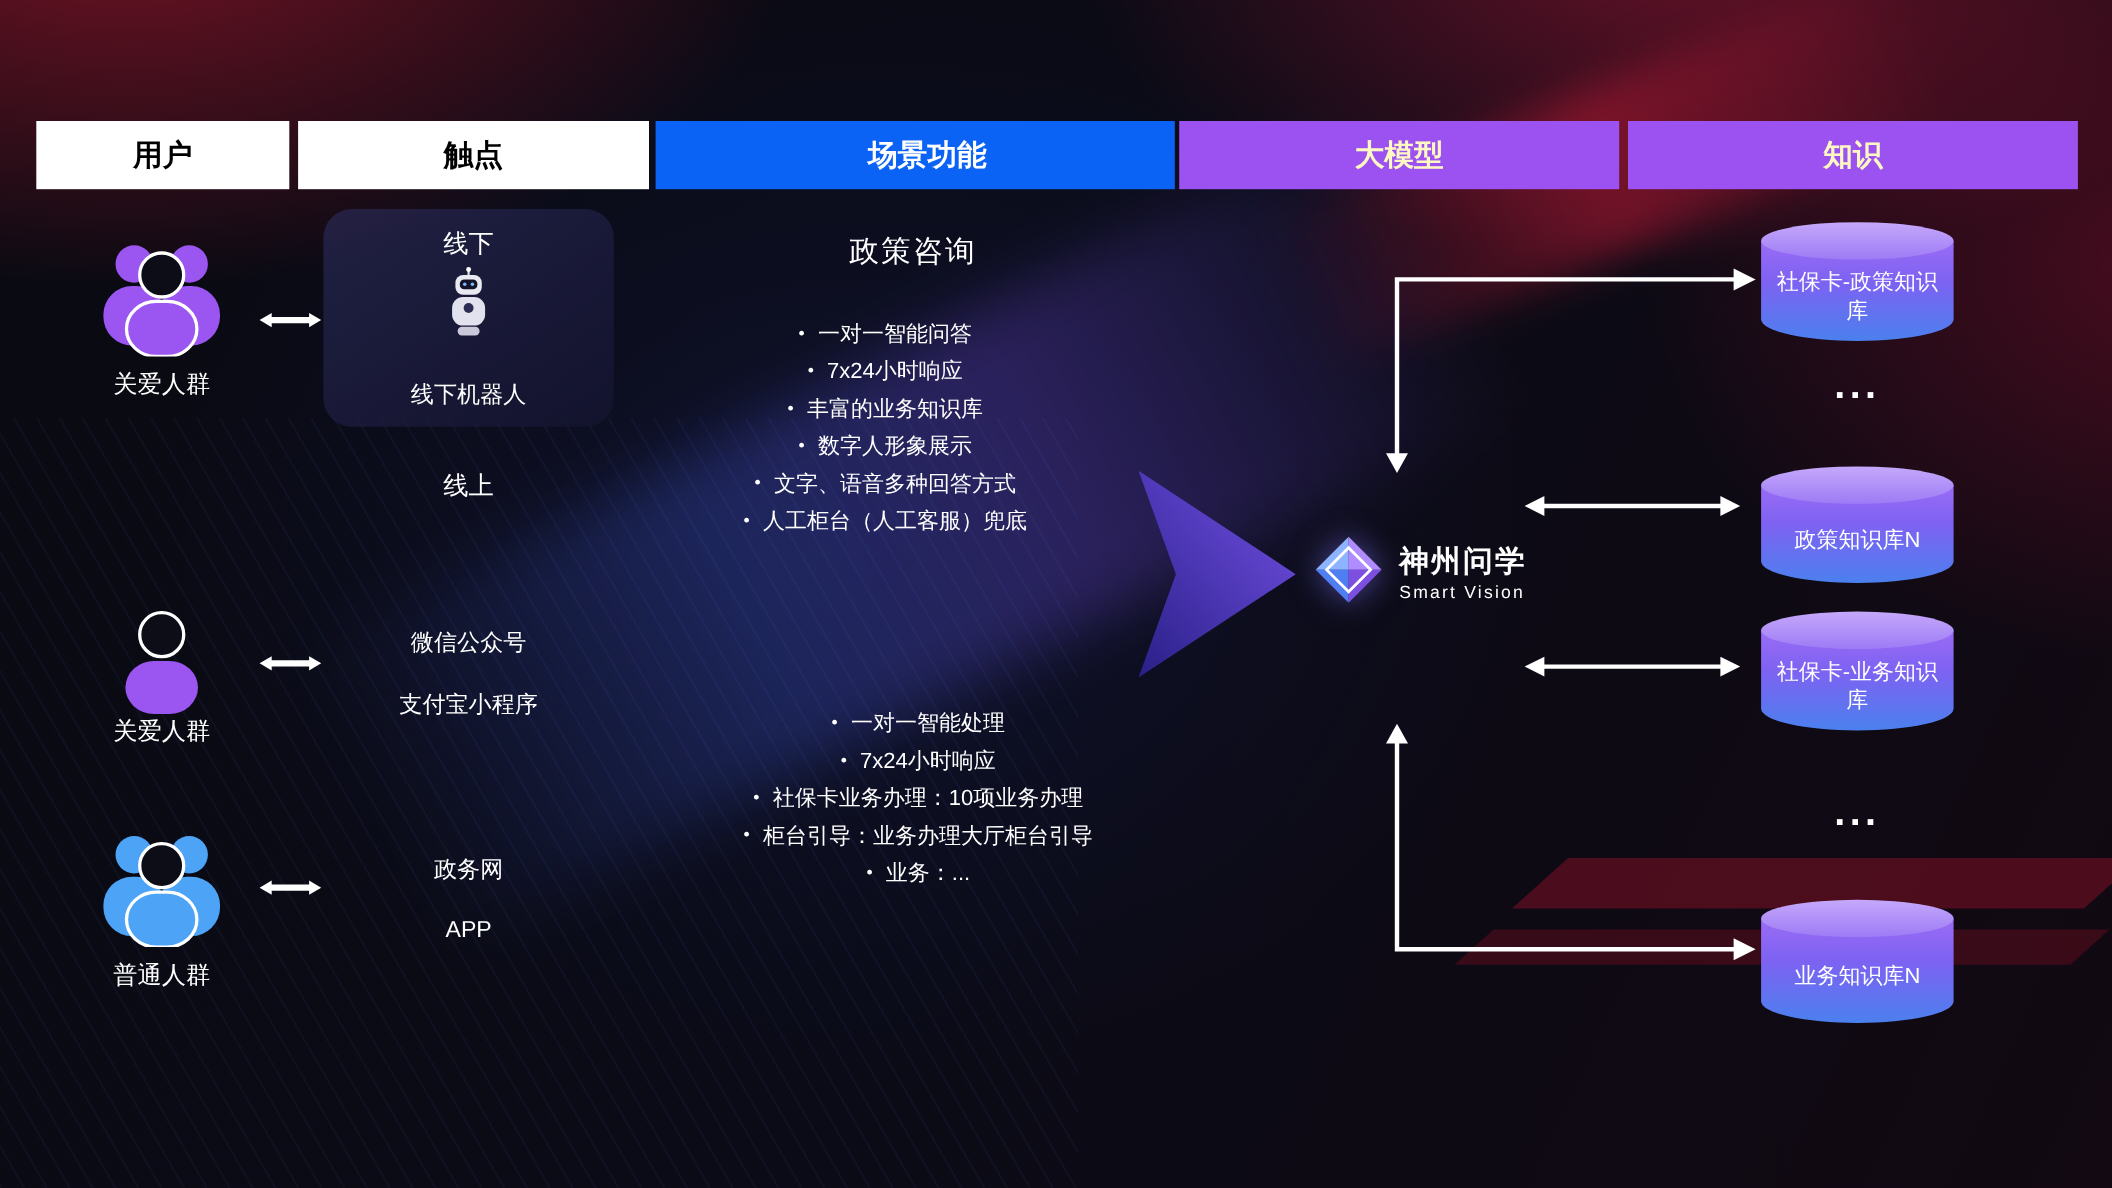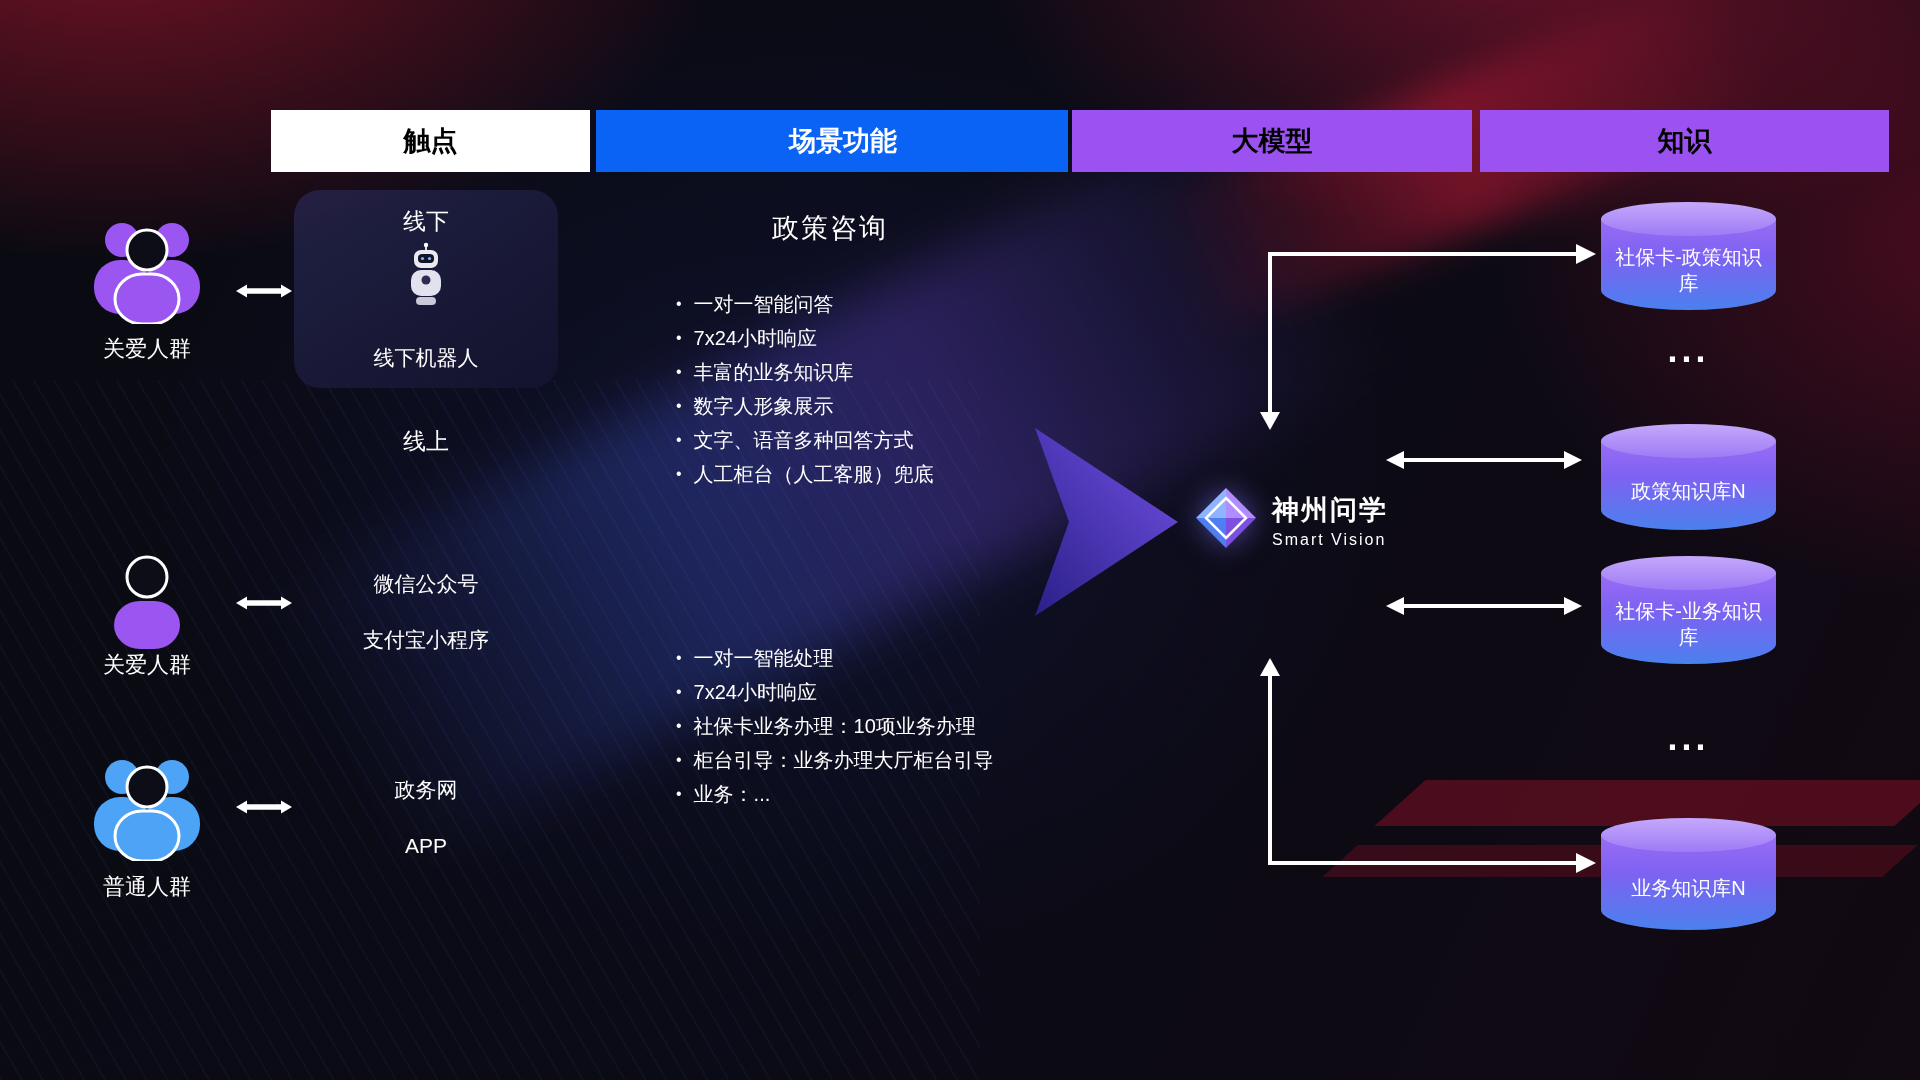--- a/index.html
+++ b/index.html
@@ -37,38 +37,38 @@
   }
   .chevA { position:absolute; left:1400px; top:780px; width:520px; height:46px;
     background:rgba(150,18,40,.45); transform:skewX(-48deg); }
   .chevB { position:absolute; left:1340px; top:845px; width:560px; height:32px;
     background:rgba(120,12,32,.4); transform:skewX(-48deg); }
   
   .cell { position:absolute; top:110px; height:62px; display:flex;
     align-items:center; justify-content:center; font-size:27px; font-weight:700; }
   .cell-white { background:#ffffff; color:#000; }
   .cell-blue  { background:#0a63f4; color:#fff; }
-  .cell-purple{ background:#9c52f0; color:#000000; }
+  .cell-purple{ background:#9c52f0; color:#fef9c3; }
   
   .lbl { position:absolute; color:#fff; text-align:center; }
   
   .tp-box {
     position:absolute; left:294px; top:190px; width:264px; height:198px;
     border-radius:26px;
     background:linear-gradient(145deg, rgba(46,46,96,.6), rgba(20,20,48,.78));
   }
   .tp-title { position:absolute; top:16px; left:0; right:0; text-align:center;
     color:#fff; font-size:23px; }
   .tp-robot { position:absolute; left:50%; top:52px; transform:translateX(-50%); }
   .tp-robot-label { position:absolute; bottom:16px; left:0; right:0;
     text-align:center; color:#fff; font-size:21px; }
   
   .sc-title { position:absolute; width:340px; text-align:center; color:#fff;
     font-size:27px; font-weight:500; letter-spacing:2px; }
-  .blist { position:absolute; list-style:none; color:#fff; font-size:20px; }
+  .blist { position:absolute; list-style:none; color:#fff; font-size:20px;text-align:center; }
   .blist li { line-height:33px; white-space:nowrap; }
   .blist li::before { content:"•"; margin-right:12px; font-size:16px; position:relative; top:-2px; }
   
   .logo-icon { position:absolute; left:1194px; top:486px;
     filter:drop-shadow(0 0 14px rgba(130,120,255,.55)); }
   .logo-text { position:absolute; left:1272px; top:492px; color:#fff; }
   .logo-name { font-size:27px; font-weight:700; letter-spacing:2px; }
   .logo-sub  { font-size:16px; letter-spacing:2px; margin-top:3px; font-weight:500; }
   
   .db { position:absolute; left:1601px; width:175px; }
@@ -89,20 +89,23 @@
 
 <div id="stage">
 
   <div class="bg"></div>
   <div class="beam"></div>
   <div class="streak-red"></div>
   <div class="lines"></div>
   <div class="chevA"></div>
   <div class="chevB"></div>
 
+  <div class="cell cell-white" style="left:33px;   width:230px;">
+      <span>用户</span>
+    </div>
   <div class="cell cell-white" style="left:271px;  width:319px;">
       <span>触点</span>
     </div>
   <div class="cell cell-blue" style="left:596px;  width:472px;padding-left:22px;">
       <span>场景功能</span>
     </div>
   <div class="cell cell-purple" style="left:1072px; width:400px;">
       <span>大模型</span>
     </div>
   <div class="cell cell-purple" style="left:1480px; width:409px;">

